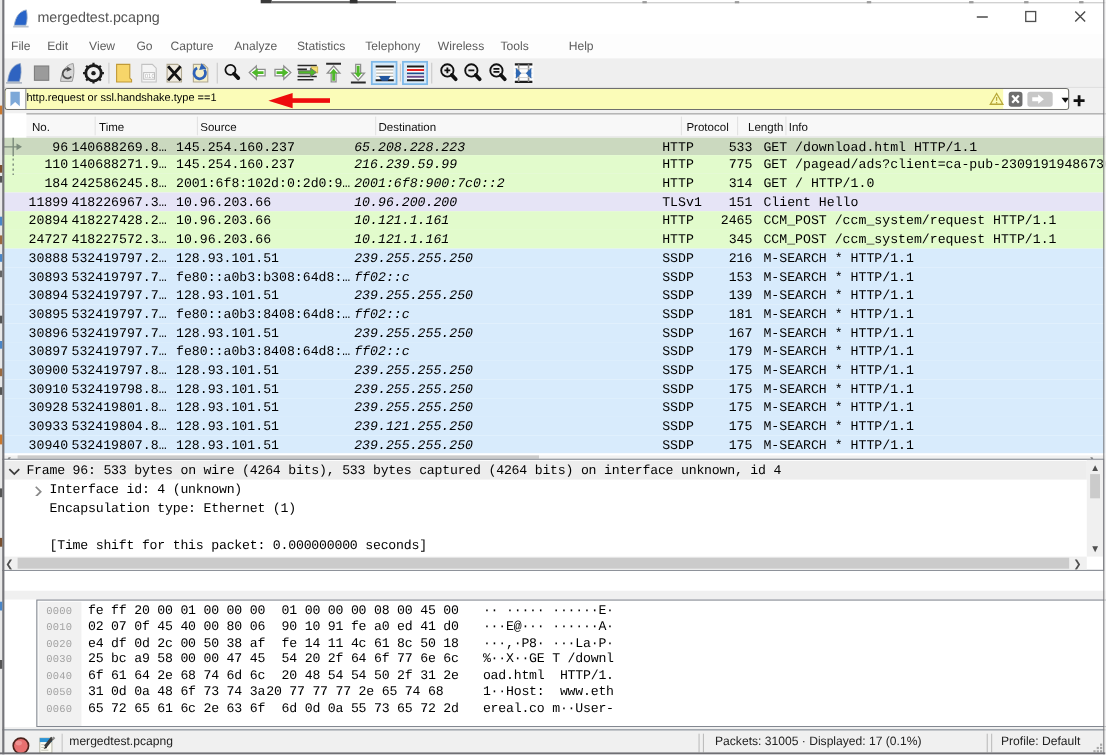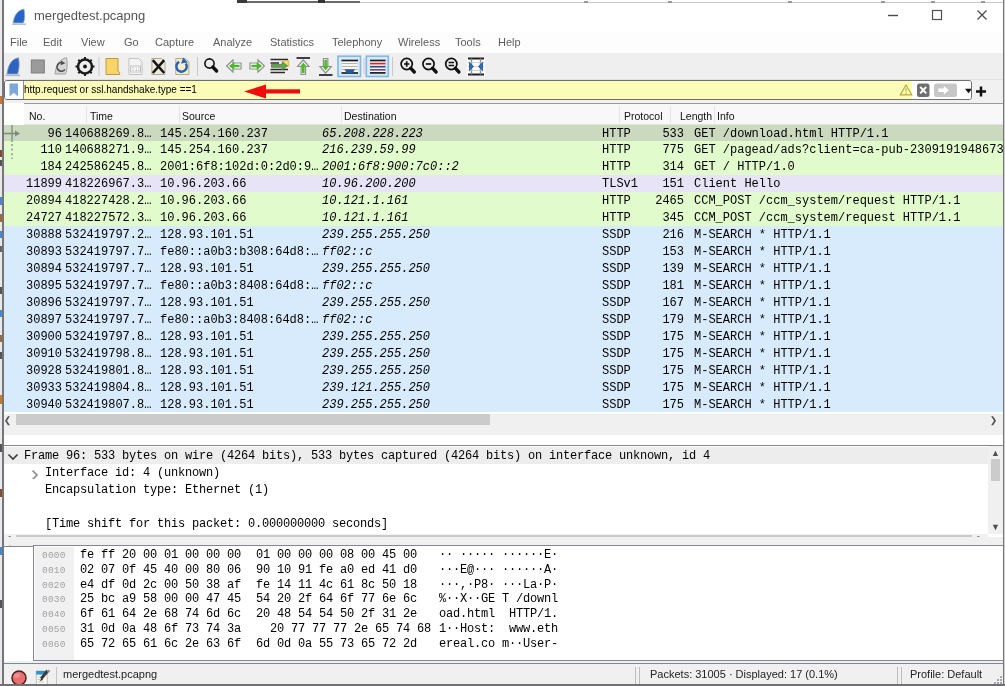--- a/index.html
+++ b/index.html
@@ -47,21 +47,21 @@
 .bg-http{background:#e2fbcc;}
 .bg-tls{background:#e6e4f6;}
 .bg-udp{background:#d8ebfc;}
 .dtl{letter-spacing:-0.2px;}
 .hxo{font-family:"Liberation Mono",monospace;font-size:9.5px;color:#a2a2a2;letter-spacing:0.2px;}
 
 .sbtrack{background:#f0f0f0;}
 .sbthumb{position:absolute;background:#cbcbcb;}
 .sbarrow{position:absolute;color:#505050;font-size:9px;line-height:10px;text-align:center;}
 
-#details{left:1px;top:445px;width:1003px;height:102px;background:#fff;
+#details{left:1px;top:417px;width:1003px;height:102px;background:#fff;
   border:1px solid #828790;box-sizing:border-box;overflow:hidden;}
 #hexpane{left:1px;top:545px;width:1003px;height:116px;background:#fff;
   border:1px solid #828790;box-sizing:border-box;overflow:hidden;margin-left:32px;}
 #gap1{left:0;top:414px;width:1005px;height:21px;background:#f0f0f0;}
 #gap2{left:0;top:537px;width:1005px;height:8px;background:#f0f0f0;}
 #gap3{left:0;top:661px;width:1005px;height:2px;background:#f0f0f0;}
 
 #statusbar{left:0;top:663px;width:1005px;height:23px;background:#f0f0f0;
   border-top:1.5px solid #7f8892;box-sizing:border-box;font-size:11px;color:#222;}
 </style>
@@ -99,21 +99,21 @@
     <span style="left:10px">File</span>
     <span style="left:43px">Edit</span>
     <span style="left:81px">View</span>
     <span style="left:124px">Go</span>
     <span style="left:155px">Capture</span>
     <span style="left:213px">Analyze</span>
     <span style="left:270px">Statistics</span>
     <span style="left:332px">Telephony</span>
     <span style="left:398px">Wireless</span>
     <span style="left:455px">Tools</span>
-    <span style="left:498px">Help</span>
+    <span style="left:517px">Help</span>
   </div>
   <div class="abs" id="toolbar">
     <svg class="abs" style="left:0;top:0" width="500" height="27" viewBox="0 0 500 27">
 
       <path d="M7 21 C8 12,11.5 6,18.5 4.7 C19.6 10,19.4 16,17.6 21 Z" fill="#2f63c0" stroke="#8aa0c0" stroke-width="0.7"></path>
       <path d="M5.5 22.3 L20 22.3" stroke="#b0b8c4" stroke-width="1.7"></path>
 
       <rect x="31.3" y="7" width="13" height="13" fill="#9b9b9b" stroke="#7e7e7e"></rect>
 
       <path d="M55 21 C56 12,59.5 6,66.5 4.7 C67.6 10,67.4 16,65.6 21 Z" fill="#d6d6d6" stroke="#9a9a9a" stroke-width="0.9"></path>
@@ -338,21 +338,21 @@
 <div class="abs hxo" style="left:8px;top:48px">0030</div>
       <div class="abs mono dtl" style="left:46px;top:46px">25 bc a9 58 00 00 47 45</div>
       <div class="abs mono dtl" style="left:222px;top:46px">54 20 2f 64 6f 77 6e 6c</div>
       <div class="abs mono dtl" style="left:405px;top:46px">%··X··GE T /downl</div>
 <div class="abs hxo" style="left:8px;top:63px">0040</div>
       <div class="abs mono dtl" style="left:46px;top:61px">6f 61 64 2e 68 74 6d 6c</div>
       <div class="abs mono dtl" style="left:222px;top:61px">20 48 54 54 50 2f 31 2e</div>
       <div class="abs mono dtl" style="left:405px;top:61px">oad.html  HTTP/1.</div>
 <div class="abs hxo" style="left:8px;top:78px">0050</div>
       <div class="abs mono dtl" style="left:46px;top:76px">31 0d 0a 48 6f 73 74 3a</div>
-      <div class="abs mono dtl" style="left:236px;top:76px">20 77 77 77 2e 65 74 68</div>
+      <div class="abs mono dtl" style="left:208px;top:76px">20 77 77 77 2e 65 74 68</div>
       <div class="abs mono dtl" style="left:405px;top:76px">1··Host:  www.eth</div>
 <div class="abs hxo" style="left:8px;top:93px">0060</div>
       <div class="abs mono dtl" style="left:46px;top:91px">65 72 65 61 6c 2e 63 6f</div>
       <div class="abs mono dtl" style="left:222px;top:91px">6d 0d 0a 55 73 65 72 2d</div>
       <div class="abs mono dtl" style="left:405px;top:91px">ereal.co m··User-</div>
 <div class="abs sbtrack" style="left:986px;top:0;width:15px;height:114px">
 <div class="sbarrow" style="left:2px;top:2px;width:11px">▲</div>
 <div class="sbthumb" style="left:3px;top:15px;width:9px;height:29px"></div>
 <div class="sbarrow" style="left:2px;top:102px;width:11px">▼</div>
 </div>

